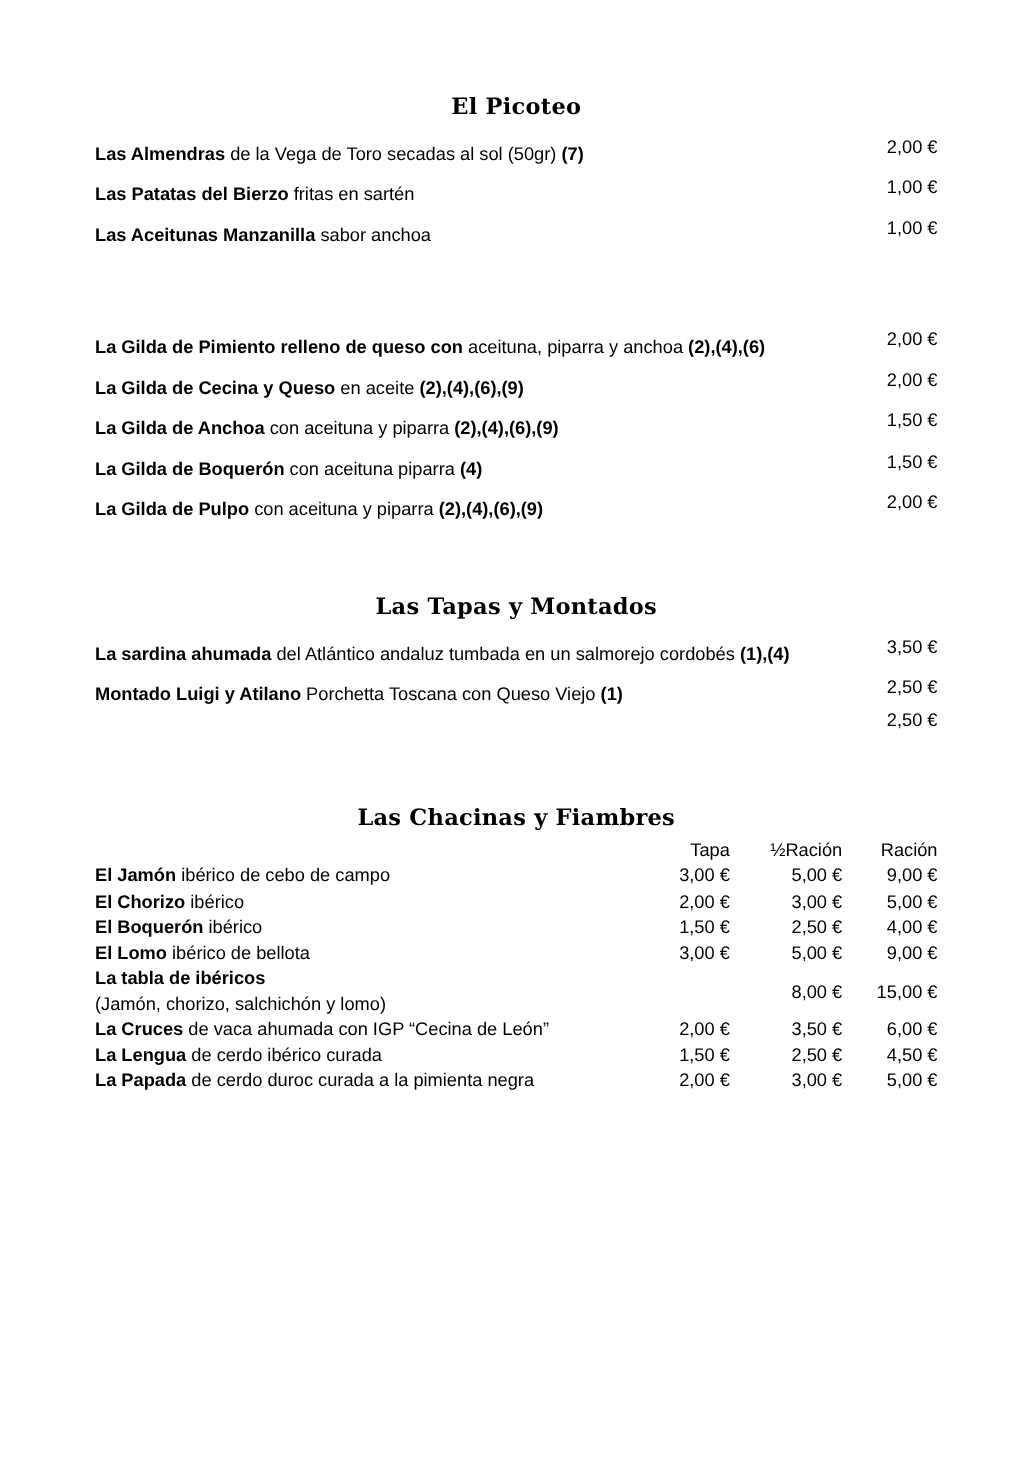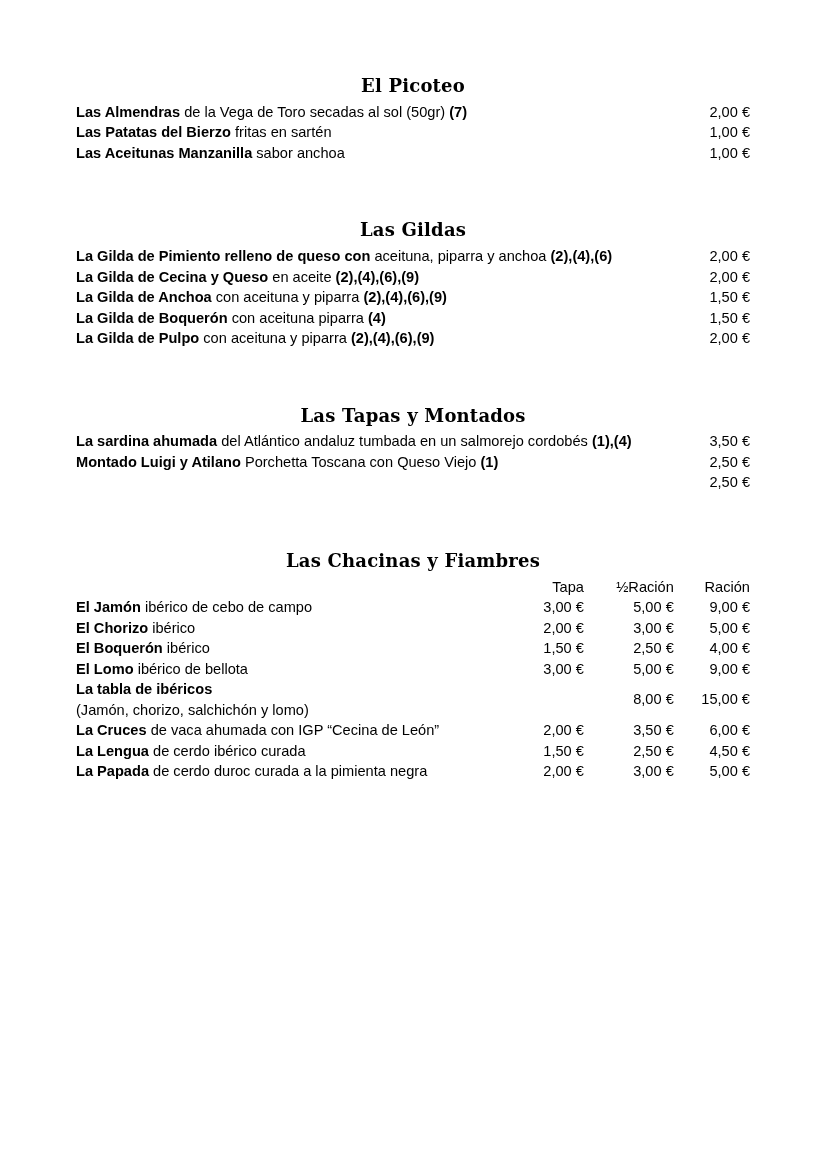--- a/index.html
+++ b/index.html
@@ -71,20 +71,21 @@
     display: flex;
     align-items: center;
     width: 100%;
   }
   .item-desc {
     flex: 0 0 565px;
     width: 565px;
     font-size: 14.6px;
     line-height: 20.5px;
     padding: 0;
+    margin-top: 12px;
   }
   .item-price {
     flex: 1 1 auto;
     text-align: right;
     font-size: 14.6px;
     line-height: 20.5px;
     white-space: nowrap;
   }
   .item-desc b { font-weight: 700; }
 
@@ -135,21 +136,20 @@
           <div class="item-price">1,00 €</div>
         </div>
         <div class="item-row">
           <div class="item-desc"><b>Las Aceitunas Manzanilla</b><span> sabor anchoa</span></div>
           <div class="item-price">1,00 €</div>
         </div>
       </div>
   </div>
 
   <div class="section section-gildas">
-    <div class="section-title">Las Gildas</div>
     <div class="items">
         <div class="item-row">
           <div class="item-desc"><b>La Gilda de Pimiento relleno de queso con</b><span> aceituna, piparra y anchoa </span><b>(2),(4),(6)</b></div>
           <div class="item-price">2,00 €</div>
         </div>
         <div class="item-row">
           <div class="item-desc"><b>La Gilda de Cecina y Queso</b><span> en aceite </span><b>(2),(4),(6),(9)</b></div>
           <div class="item-price">2,00 €</div>
         </div>
         <div class="item-row">

